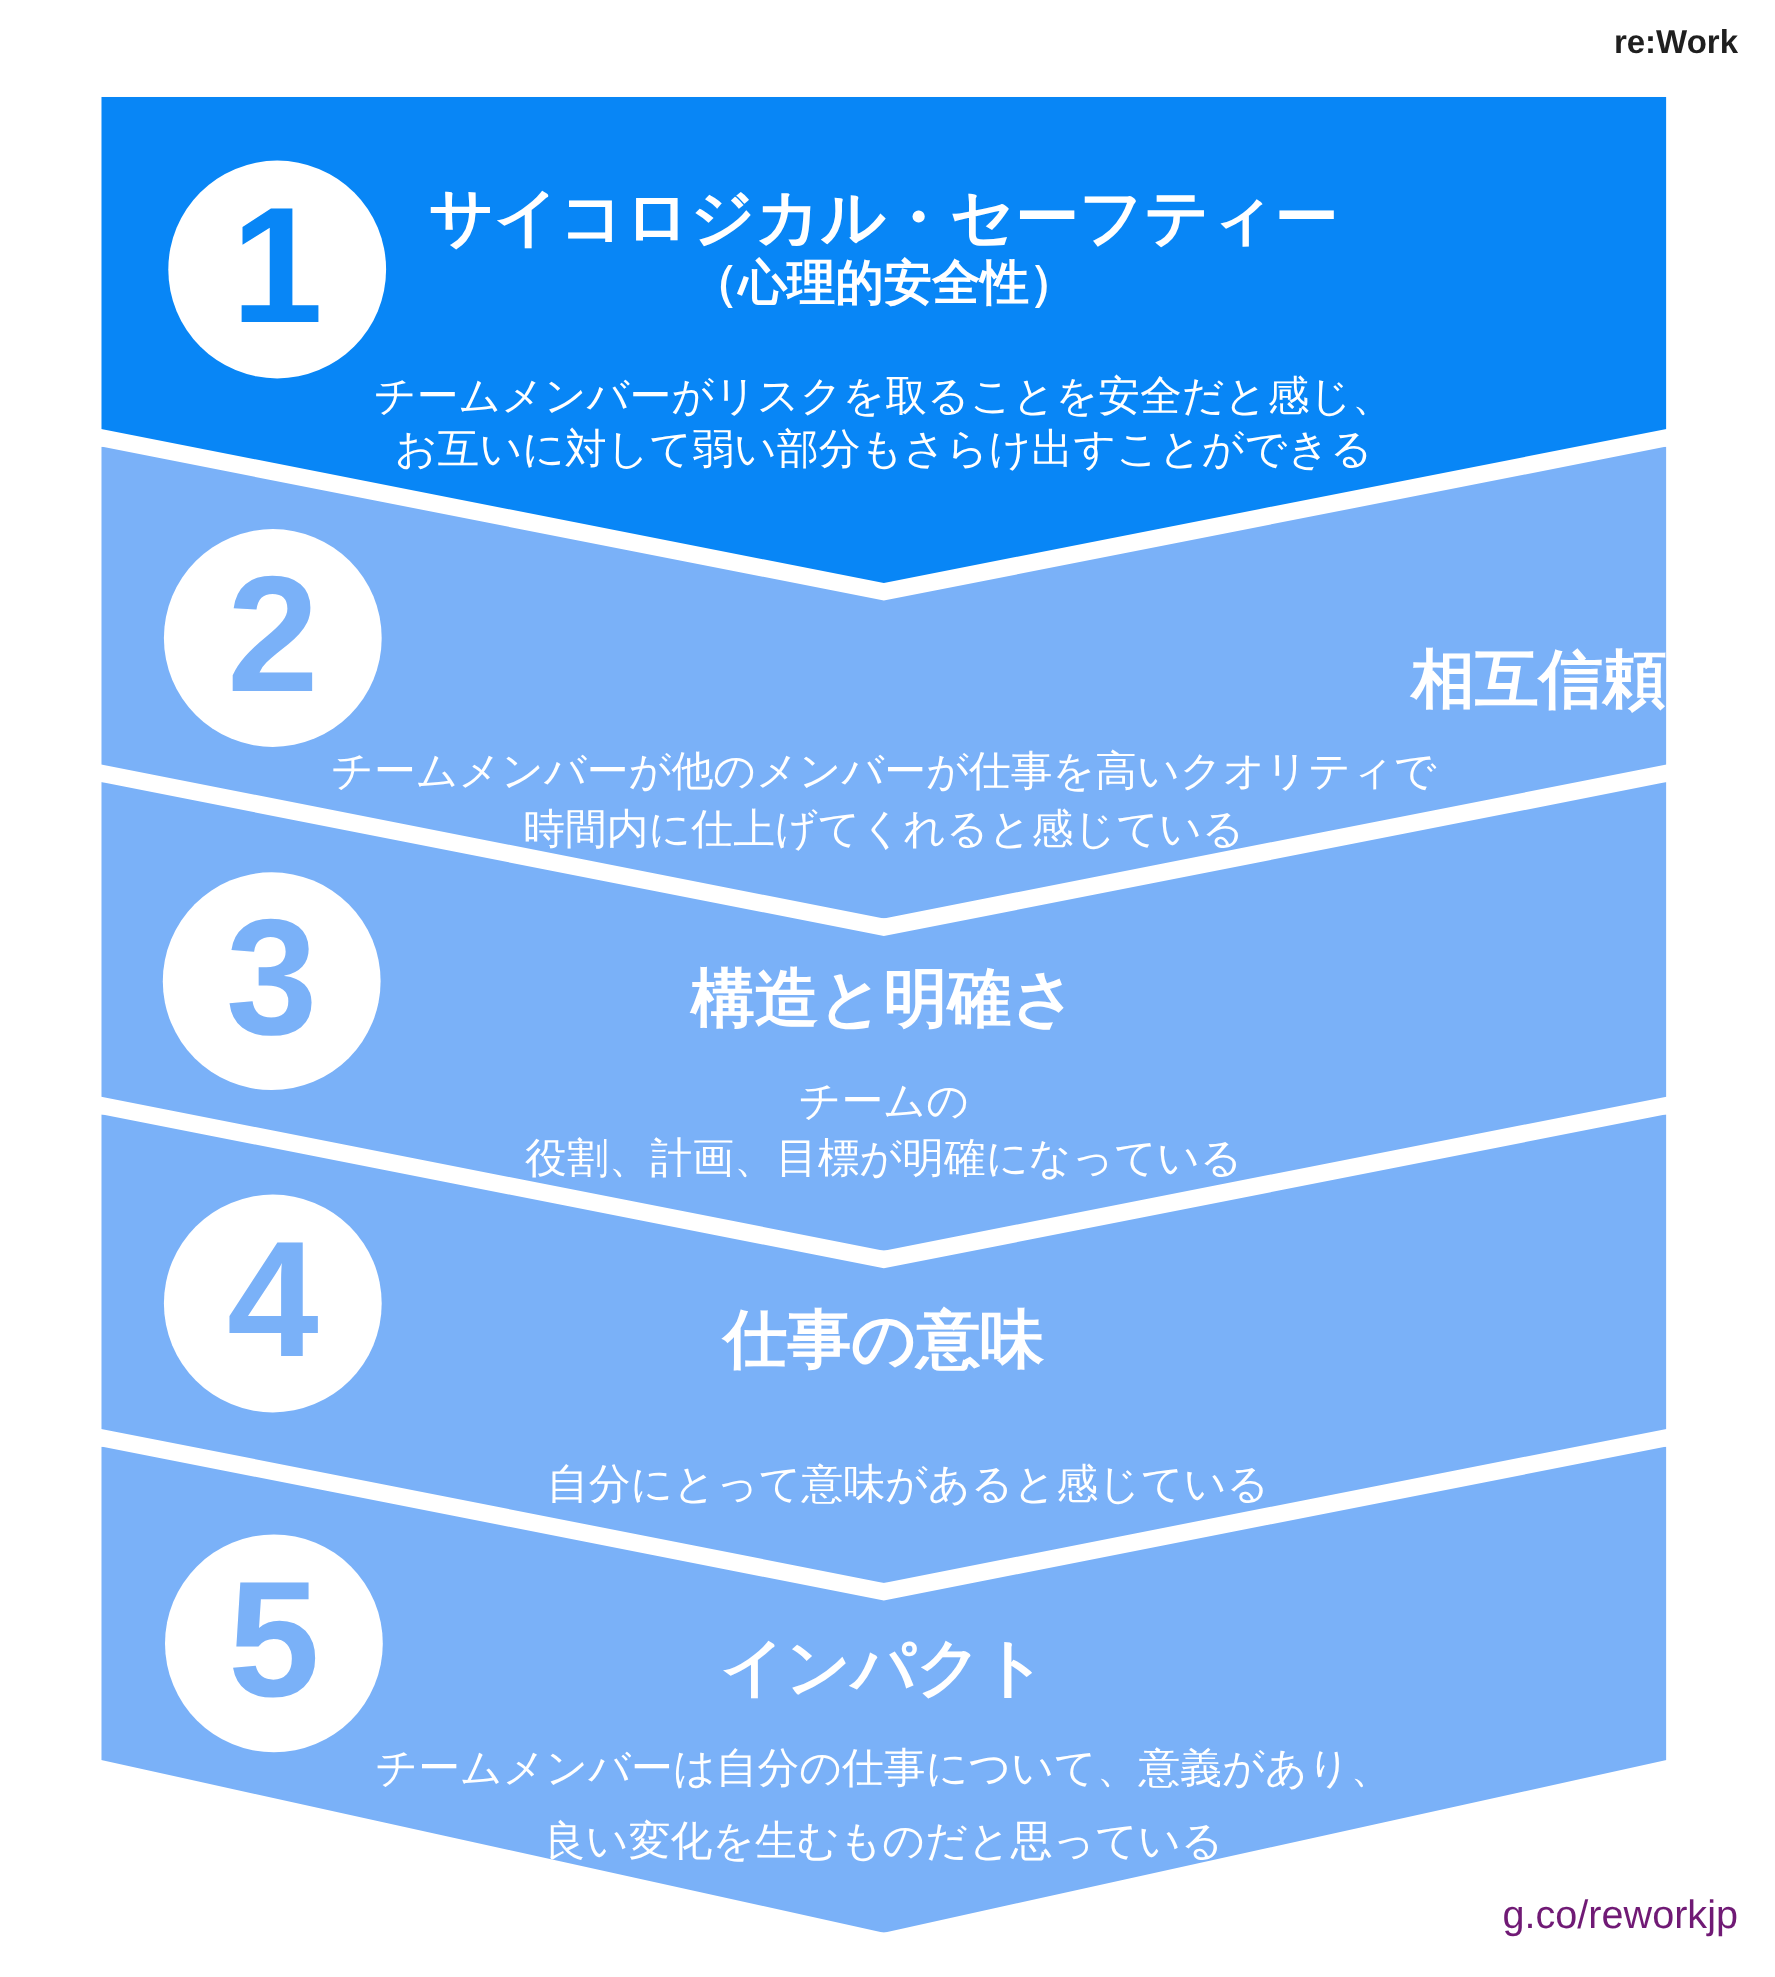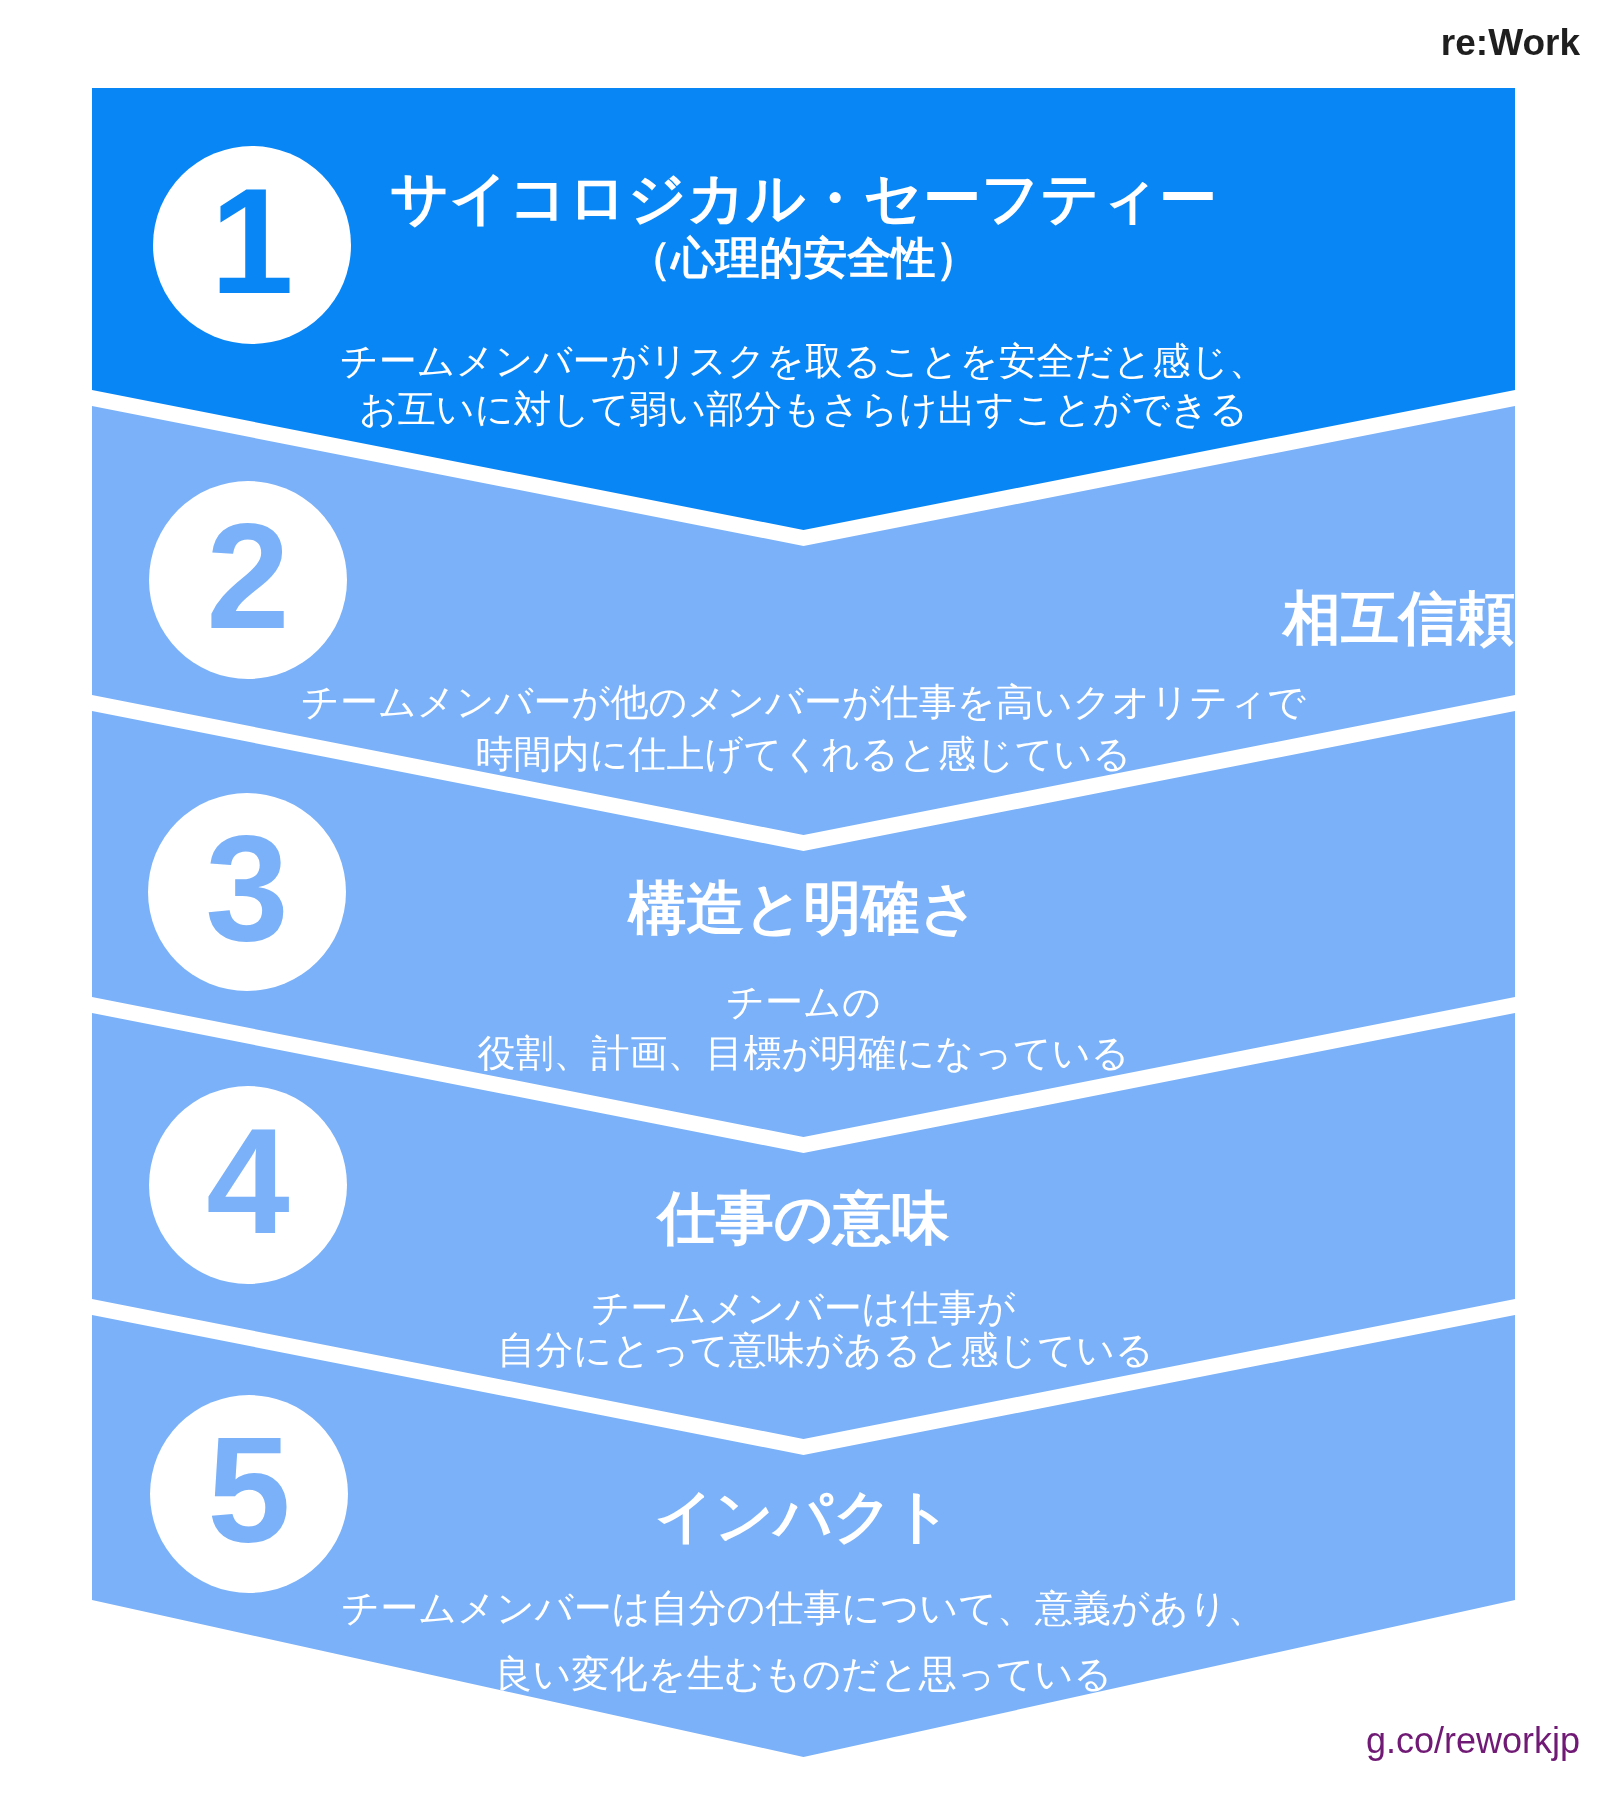--- a/index.html
+++ b/index.html
@@ -5,21 +5,21 @@
   html,body{margin:0;padding:0;background:#ffffff;}
   .canvas{
     position:relative;
     width:1614px;height:1797px;
     background:#ffffff;
     overflow:hidden;
     font-family:"Liberation Sans","DejaVu Sans",sans-serif;
   }
   .logo{
     position:absolute;top:22px;right:34px;
-    font-size:37px;font-weight:700;color:#1f1f1f;
+    font-size:30px;font-weight:700;color:#1f1f1f;
     letter-spacing:0;
   }
   .footer-link{
     position:absolute;top:1720px;right:34px;
     font-size:36px;font-weight:400;color:#701a75;
   }
   .band{
     position:absolute;left:92px;width:1423px;
   }
   .band-fill-primary{background:var(--primary-blue,#0886f6);}
@@ -108,21 +108,20 @@
     <div class="tline step-title">構造と明確さ</div>
     <div class="tline step-desc desc-0">チームの</div>
     <div class="tline step-desc desc-1">役割、計画、目標が明確になっている</div>
   </section>
 
   <section class="band band-4 band-fill-light">
     <div class="step-circle c4">
       <span class="step-number">4</span>
     </div>
     <div class="tline step-title">仕事の意味</div>
-    <div class="tline step-desc desc-0">チームメンバーは仕事が</div>
     <div class="tline step-desc desc-1">自分にとって意味があると感じている</div>
   </section>
 
   <section class="band band-5 band-fill-light">
     <div class="step-circle c5">
       <span class="step-number">5</span>
     </div>
     <div class="tline step-title">インパクト</div>
     <div class="tline step-desc desc-0">チームメンバーは自分の仕事について、意義があり、</div>
     <div class="tline step-desc desc-1">良い変化を生むものだと思っている</div>

